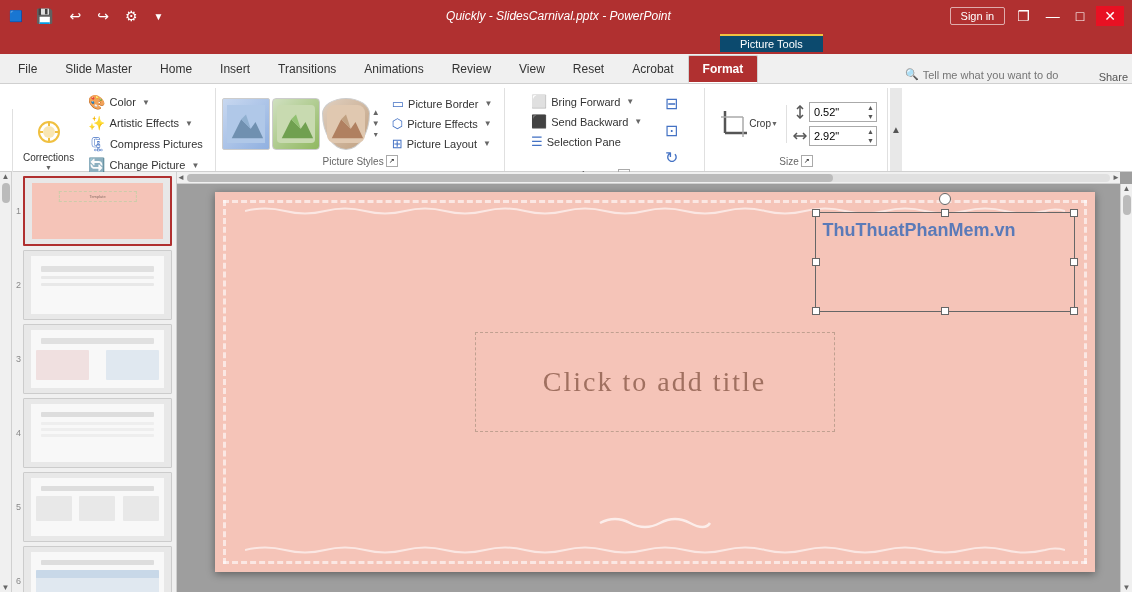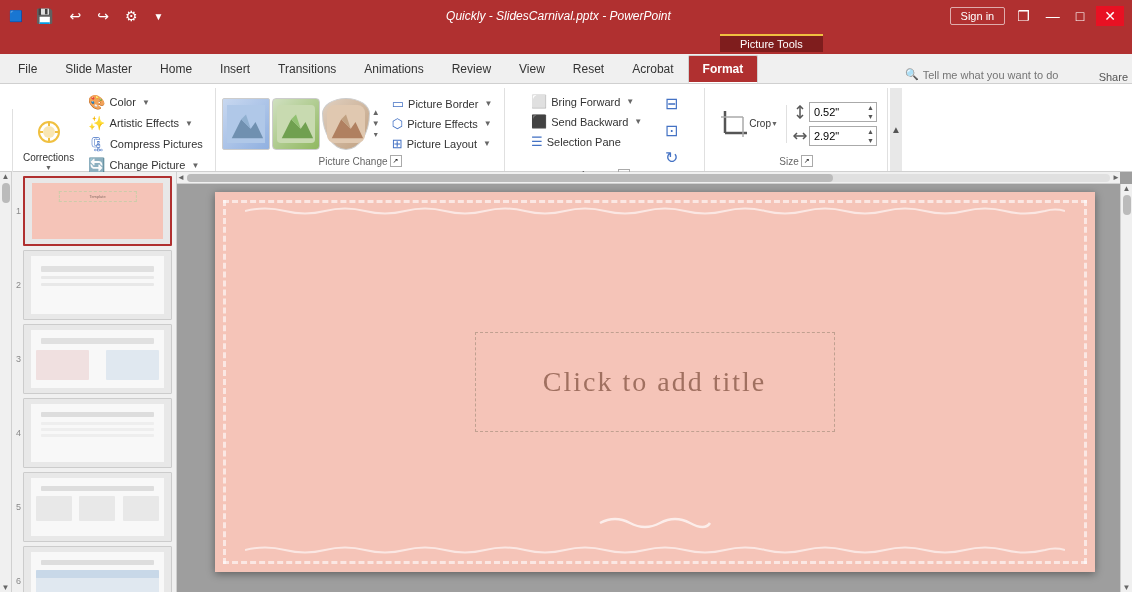--- a/index.html
+++ b/index.html
@@ -24,21 +24,21 @@
 
     
     .context-tab-bar {
       height: 22px;
       background: #b03030;
       display: flex;
       align-items: center;
       padding-left: 720px;
     }
     .context-tab-label {
-      background: #7f1d1d;
+      background: #0c4a6e;
       color: white;
       font-size: 11px;
       padding: 2px 20px;
       border-top: 2px solid #f0c040;
     }
 
     
     .ribbon-tabs {
       height: 30px;
       background: #f0f0f0;
@@ -554,21 +554,21 @@
           <span class="dropdown-arrow">▼</span>
         </button>
         <button class="small-btn">
           <span style="font-size:13px;color:#4472C4;">⊞</span>
           <span>Picture Layout</span>
           <span class="dropdown-arrow">▼</span>
         </button>
       </div>
     </div>
     <div class="group-label-row">
-      <span>Picture Change</span>
+      <span>Picture Styles</span>
       <button class="group-expand-btn">↗</button>
     </div>
   </div>
 
   <div class="ribbon-group" style="min-width:200px;">
     <div class="ribbon-group-content">
       <div class="arrange-group">
         <div class="arrange-col">
           <button class="small-btn" style="width:130px;">
             <span style="font-size:13px;color:#4472C4;">⬜</span>
@@ -767,20 +767,36 @@
           <path d="M5,10 Q20,2 35,10 Q50,18 65,10 Q80,2 95,10 Q110,18 115,10" fill="none" stroke="rgba(255,255,255,0.7)" stroke-width="2.5"></path>
         </svg>
       </div>
 
       <div style="position:absolute;bottom:14px;left:30px;right:30px;height:15px;">
         <svg width="100%" height="15" viewBox="0 0 820 15" preserveAspectRatio="none">
           <path d="M0,7 Q20,2 40,7 Q60,12 80,7 Q100,2 120,7 Q140,12 160,7 Q180,2 200,7 Q220,12 240,7 Q260,2 280,7 Q300,12 320,7 Q340,2 360,7 Q380,12 400,7 Q420,2 440,7 Q460,12 480,7 Q500,2 520,7 Q540,12 560,7 Q580,2 600,7 Q620,12 640,7 Q660,2 680,7 Q700,12 720,7 Q740,2 760,7 Q780,12 800,7 Q810,4 820,7" fill="none" stroke="rgba(255,255,255,0.6)" stroke-width="2"></path>
         </svg>
       </div>
 
+      <div class="selected-image">
+        <div class="watermark-img">
+          <span class="watermark-text">ThuThuatPhanMem.vn</span>
+        </div>
+        <div class="selection-handles">
+          <div class="rotate-handle"></div>
+          <div class="handle tl"></div>
+          <div class="handle tm"></div>
+          <div class="handle tr"></div>
+          <div class="handle ml"></div>
+          <div class="handle mr"></div>
+          <div class="handle bl"></div>
+          <div class="handle bm"></div>
+          <div class="handle br"></div>
+        </div>
+      </div>
     </div>
 
     <div style="position:absolute;top:12px;right:0;bottom:0;width:12px;background:#f0f0f0;border-left:1px solid #d0d0d0;display:flex;flex-direction:column;align-items:center;">
       <button style="background:none;border:none;cursor:pointer;font-size:8px;color:#666;">▲</button>
       <div style="width:8px;height:20px;background:#bbb;border-radius:4px;margin:2px auto;"></div>
       <button style="background:none;border:none;cursor:pointer;font-size:8px;color:#666;margin-top:auto;">▼</button>
     </div>
   </div>
 </div>
 

